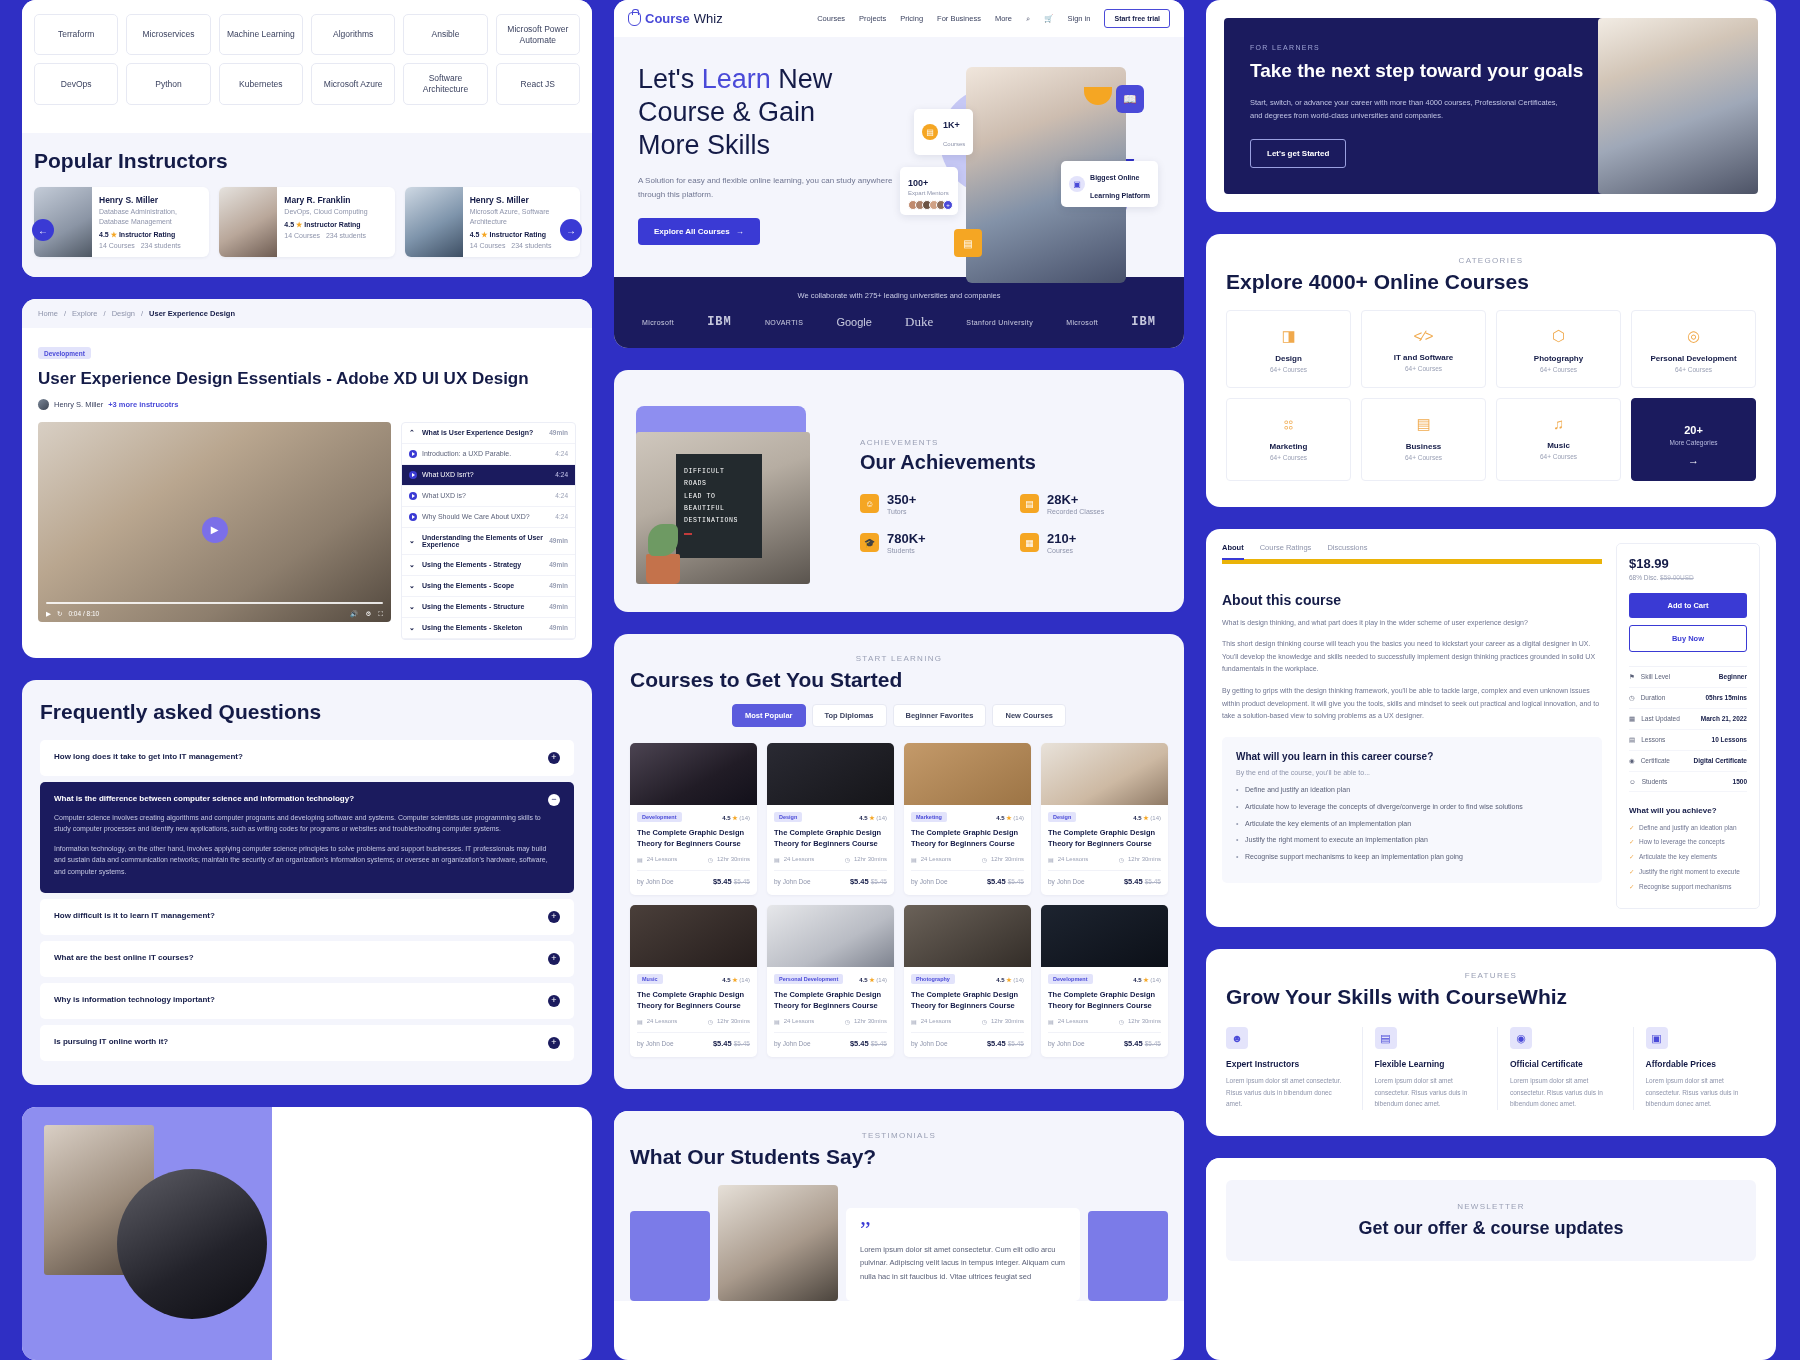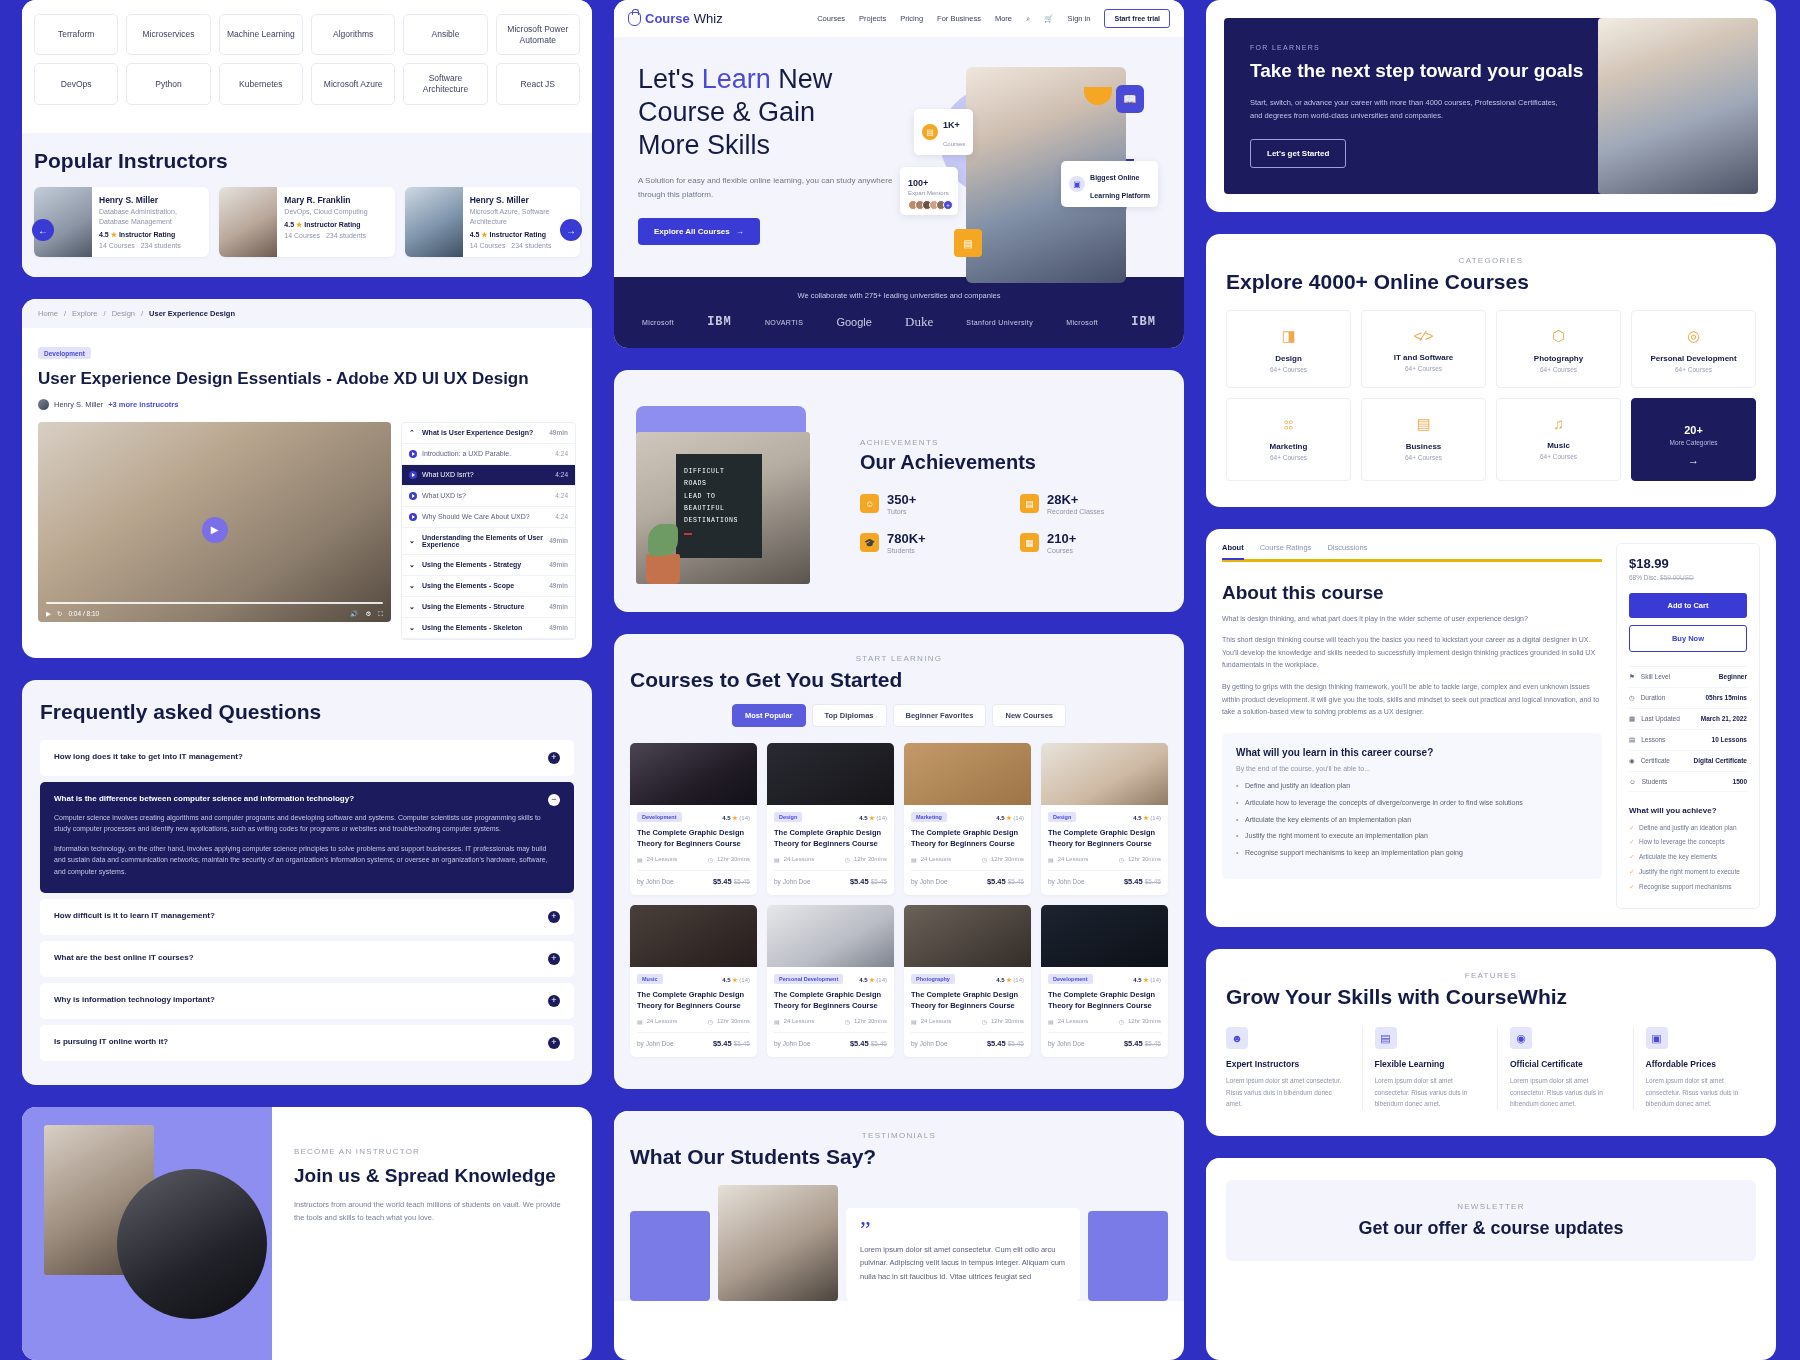--- a/index.html
+++ b/index.html
@@ -213,24 +213,24 @@
   .cat-n { font-size:8px; font-weight:bold; color:#141b47; margin-top:9px;}
   .cat-c { font-size:6.5px; color:#9aa0b5; margin-top:3px;}
   .cat-it.dark { background:#1b1b5e; border-color:#1b1b5e; }
   .cat-it.dark .cat-n{color:#fff; font-size:11px;}
   .cat-it.dark .cat-c{color:#b9bce0;}
   .cat-arrow { color:#fff; font-size:11px; margin-top:8px; }
 
   
   .ab { background:#fff; padding:14px 16px 18px; display:flex; gap:14px; }
   .ab-l { flex:1; }
-  .ab-tabs { display:flex; gap:16px; border-bottom:3px solid #eab308; padding-bottom:7px;}
+  .ab-tabs { display:flex; gap:16px; border-bottom:5px solid #eab308; padding-bottom:7px;}
   .ab-tab { font-size:7.5px; color:#8e94ab; }
   .ab-tab.on { color:#141b47; font-weight:bold; border-bottom:2px solid #3a3ad4; padding-bottom:6px; margin-bottom:-8px;}
-  .ab-h { font-size:19px; font-weight:bold; color:#141b47; margin-top:20px;}
+  .ab-h { font-size:14px; font-weight:bold; color:#141b47; margin-top:28px;}
   .ab-p { font-size:7px; color:#6f7591; line-height:1.8; margin-top:9px;}
   .ab-box { background:#f7f8fd; border-radius:5px; padding:14px; margin-top:14px;}
   .ab-bh { font-size:10px; font-weight:bold; color:#141b47;}
   .ab-bs { font-size:7px; color:#8e94ab; margin-top:7px;}
   .ab-ul { margin-top:9px; list-style:none;}
   .ab-ul li { font-size:7px; color:#5b6179; line-height:1.55; padding-left:9px; position:relative; margin-bottom:6px;}
   .ab-ul li::before{content:"•"; position:absolute; left:0; color:#9aa0b5;}
   .ab-r { width:144px; flex:none; border:1px solid #eceef6; border-radius:5px; padding:12px; }
   .pr { font-size:13px; font-weight:bold; color:#141b47;}
   .pr-sub { font-size:6.5px; color:#8e94ab; margin-top:3px;}
@@ -445,25 +445,20 @@
         </div>
       </div>
     </div>
 
     <div class="card" style="flex:1">
       <div class="join">
         <div class="join-imgs">
           <div class="ji1"></div>
           <div class="ji2"></div>
         </div>
-        <div class="join-body">
-          <div class="join-eyebrow">BECOME AN INSTRUCTOR</div>
-          <div class="join-title">Join us &amp; Spread Knowledge</div>
-          <div class="join-p">Instructors from around the world teach millions of students on vault. We provide the tools and skills to teach what you love.</div>
-        </div>
       </div>
     </div>
   </div>
 
   <div class="col col-b">
 
     <div class="card">
       <div class="hp-nav">
         <div class="logo">
           <span class="logo-mark"></span>

